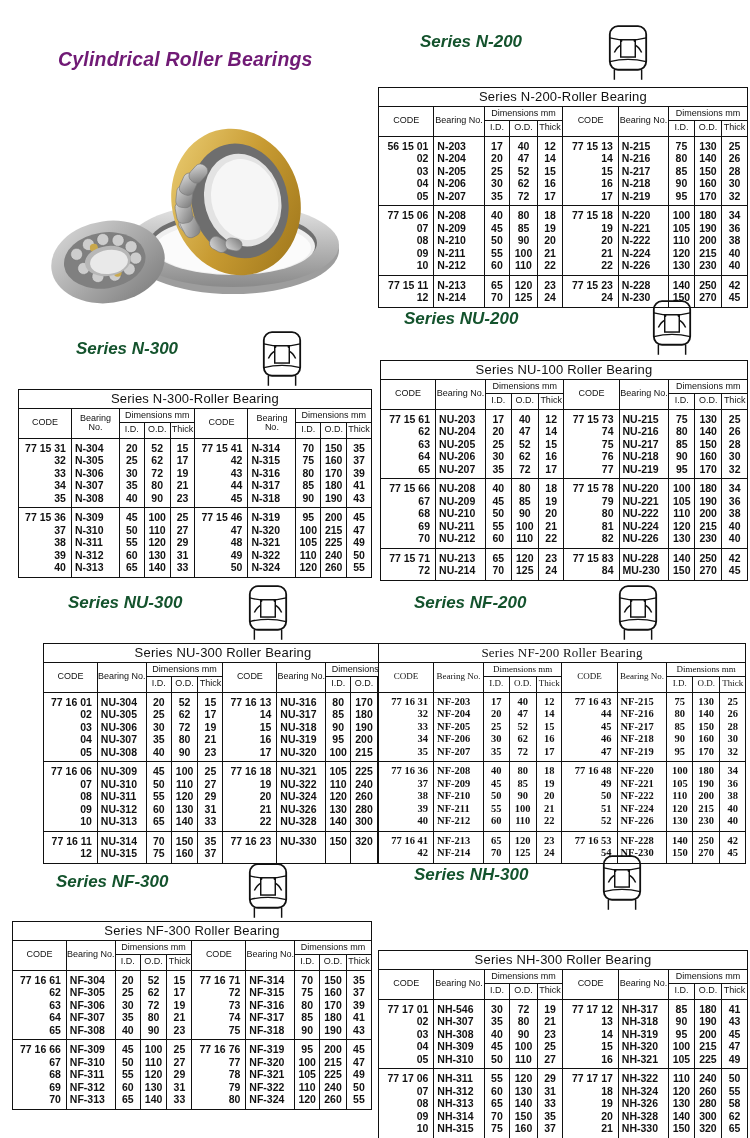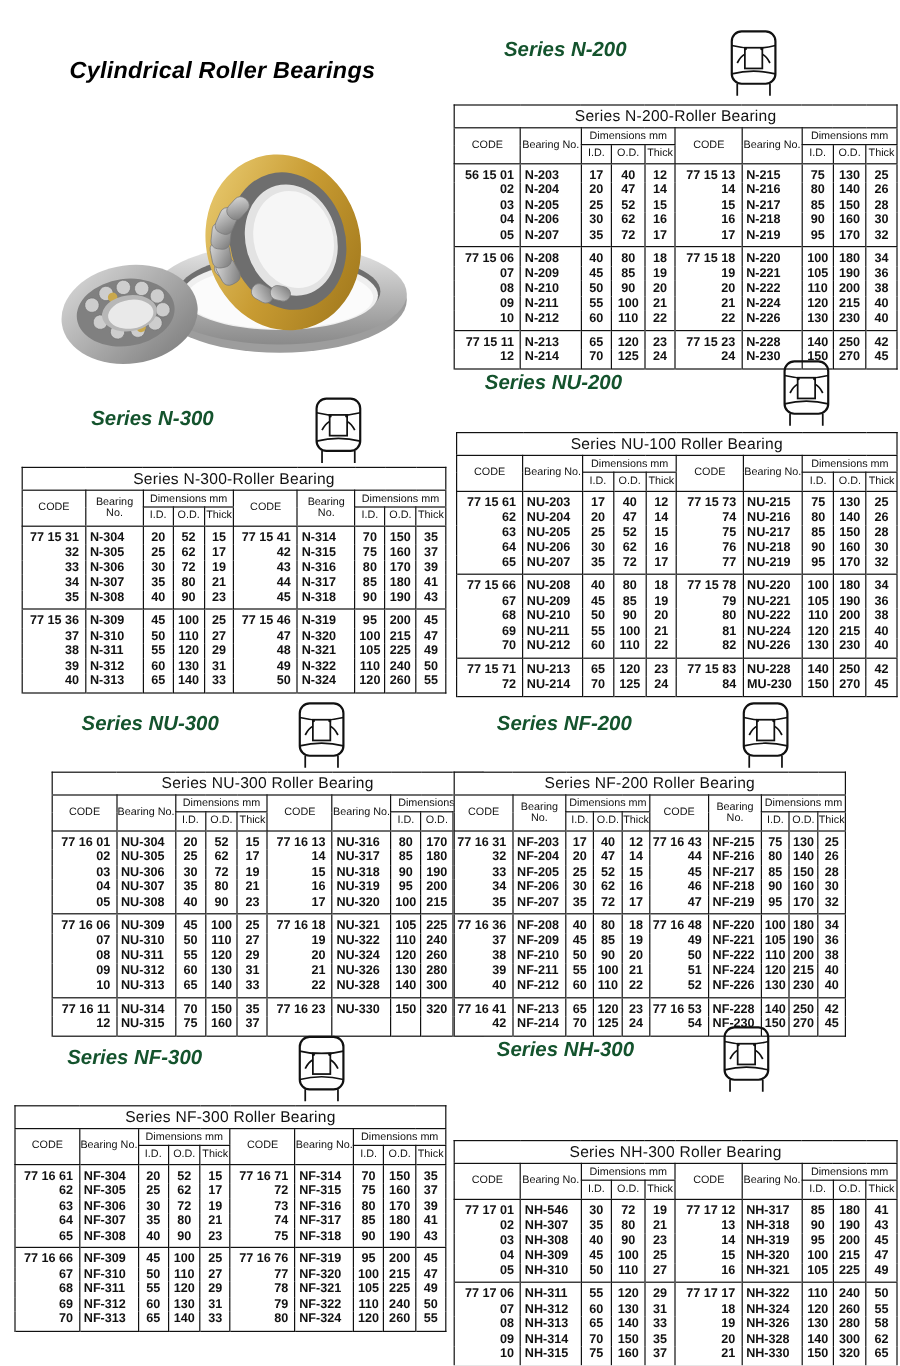--- a/index.html
+++ b/index.html
@@ -1,19 +1,19 @@
 <!DOCTYPE html>
 <html><head>
 <meta charset="utf-8">
 <style>
   html,body{margin:0;padding:0;background:#fff;}
   .page{position:relative;width:750px;height:1138px;background:#ffffff;overflow:hidden;
         font-family:"Liberation Sans",sans-serif;color:#111;}
   .main-title{position:absolute;left:58px;top:48px;font:italic 700 19.5px "Liberation Sans",sans-serif;
-        color:#000000;letter-spacing:.2px;white-space:nowrap;}
+        color:#701a75;letter-spacing:.2px;white-space:nowrap;}
   .photo{position:absolute;left:28px;top:110px;width:315px;height:195px;}
 
   
   .section{position:absolute;left:0;top:0;width:100%;height:100%;pointer-events:none;}
   .sec-title{position:absolute;font:italic 700 17px "Liberation Sans",sans-serif;color:#14532d;white-space:nowrap;}
   .sec-icon{position:absolute;}
   .sec-table{position:absolute;}
 
   .section:nth-of-type(1) .sec-title{left:420px;top:32px;}
   .section:nth-of-type(1) .sec-icon{left:608px;top:24px;}
@@ -26,21 +26,21 @@
   .section:nth-of-type(3) .sec-title{left:404px;top:309px;}
   .section:nth-of-type(3) .sec-icon{left:652px;top:299px;}
   .section:nth-of-type(3) .sec-table{left:380px;top:360px;width:368px;}
 
   .section:nth-of-type(4) .sec-title{left:68px;top:593px;}
   .section:nth-of-type(4) .sec-icon{left:248px;top:584px;}
   .section:nth-of-type(4) .sec-table{left:12px;top:643px;width:360px;margin-left:31px;}
 
   .section:nth-of-type(5) .sec-title{left:414px;top:593px;}
   .section:nth-of-type(5) .sec-icon{left:618px;top:584px;}
-  .section:nth-of-type(5) .sec-table{left:378px;top:643px;width:327px;}
+  .section:nth-of-type(5) .sec-table{left:378px;top:643px;width:368px;font-family:Liberation Serif, serif;}
 
   .section:nth-of-type(6) .sec-title{left:56px;top:872px;}
   .section:nth-of-type(6) .sec-icon{left:248px;top:862px;}
   .section:nth-of-type(6) .sec-table{left:12px;top:921px;width:360px;}
 
   .section:nth-of-type(7) .sec-title{left:414px;top:865px;}
   .section:nth-of-type(7) .sec-icon{left:602px;top:854px;}
   .section:nth-of-type(7) .sec-table{left:378px;top:911px;width:370px;margin-top:39px;}
 
   table.bearing-table{border-collapse:collapse;width:100%;table-layout:fixed;

